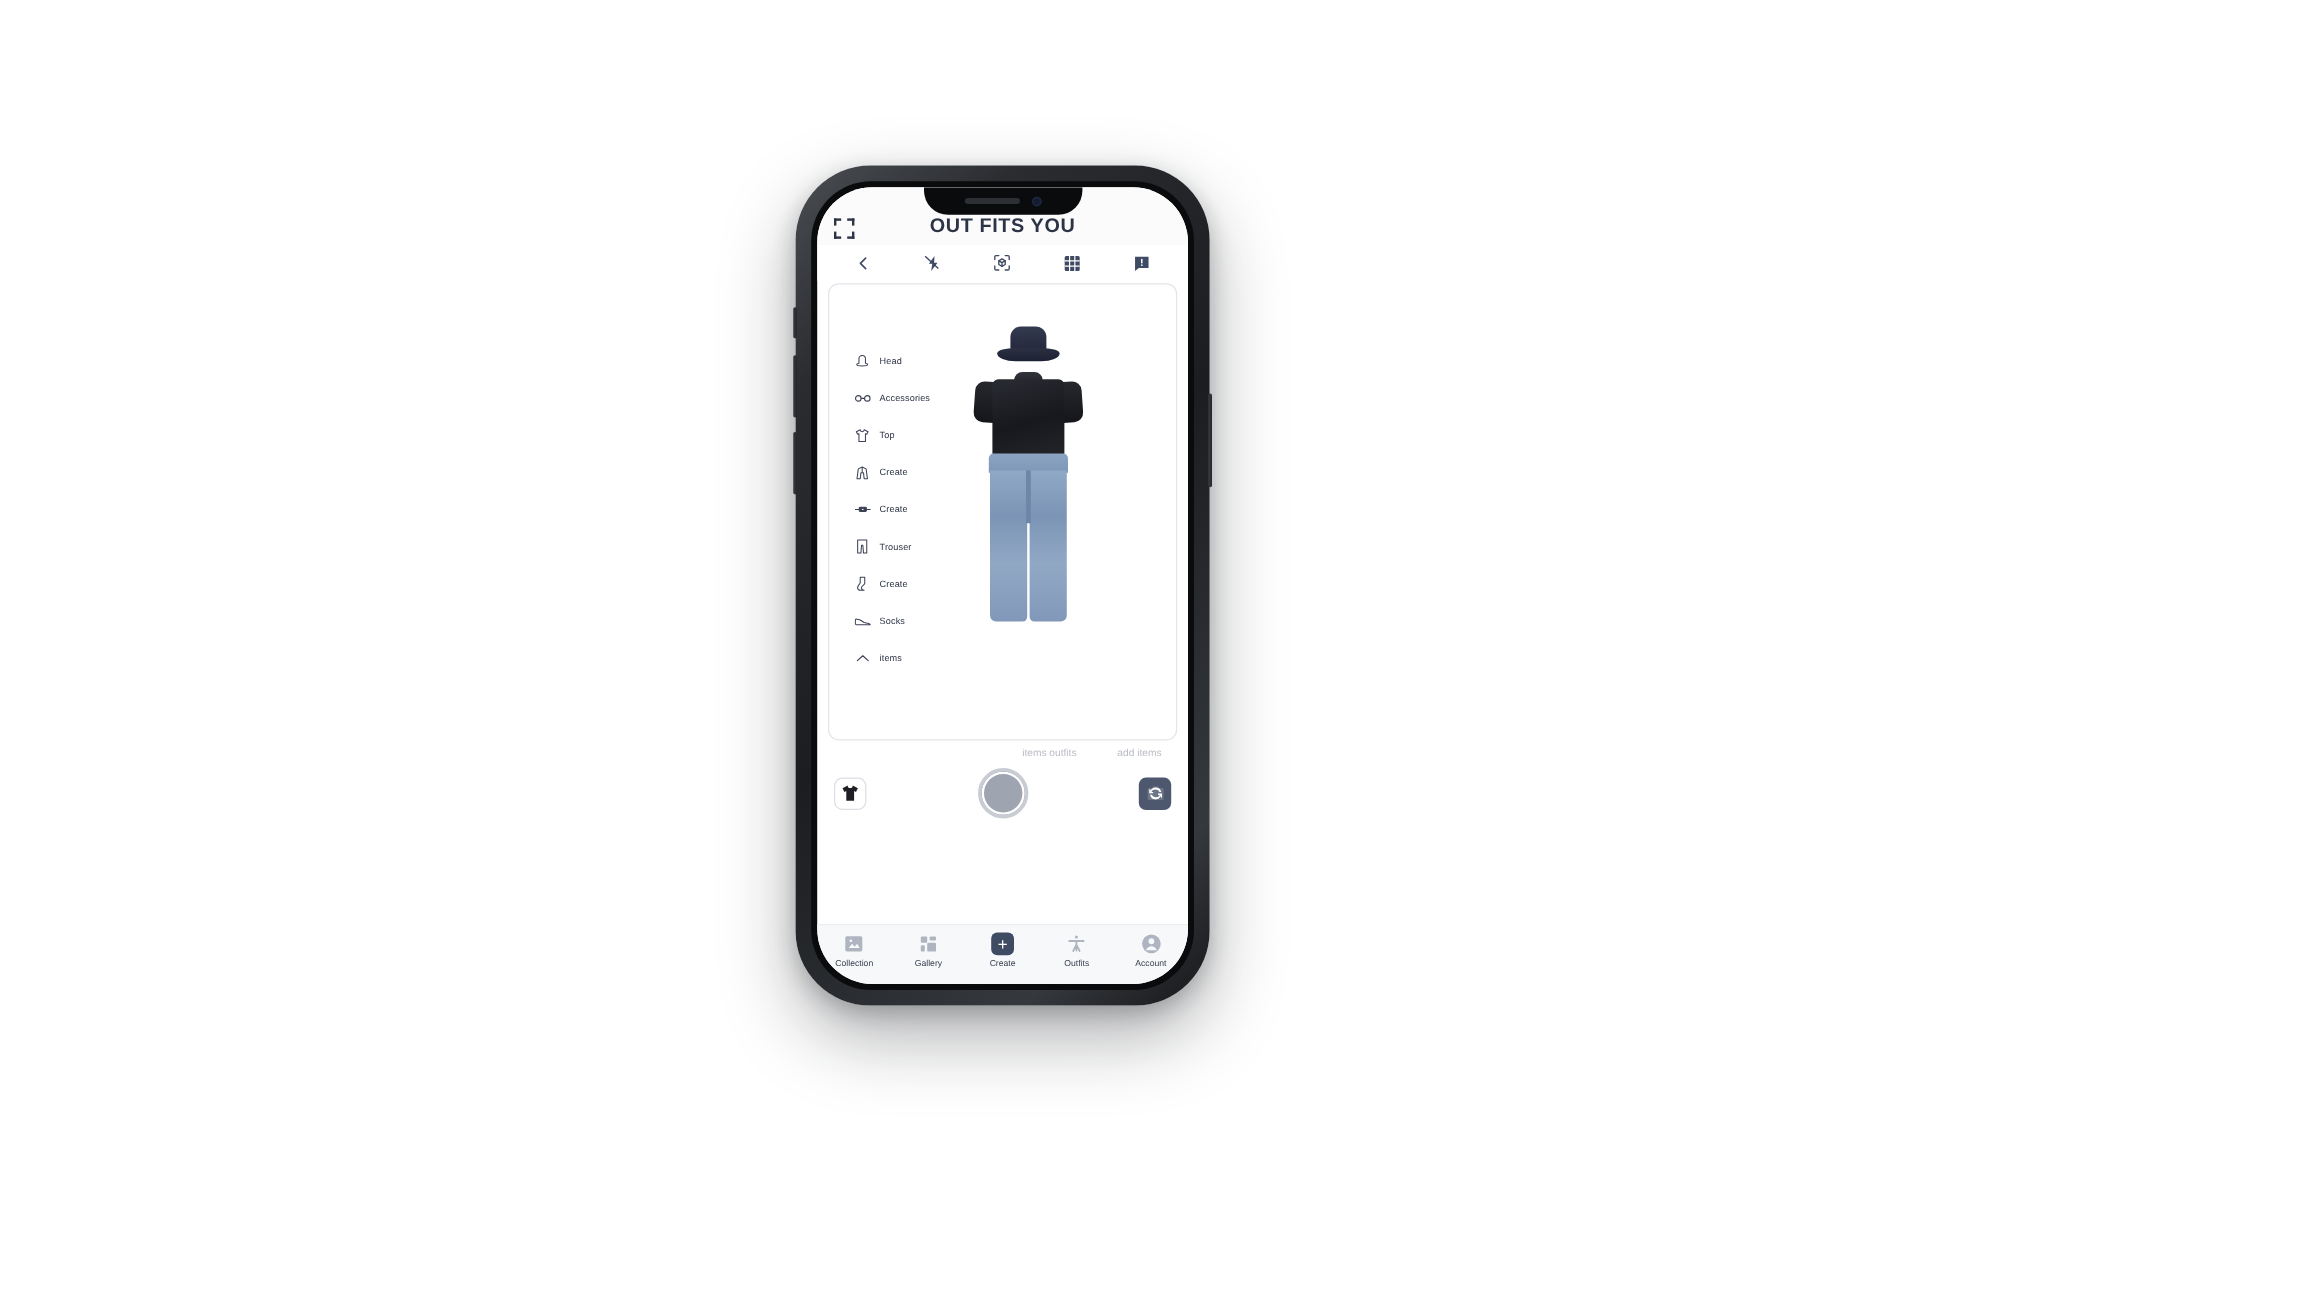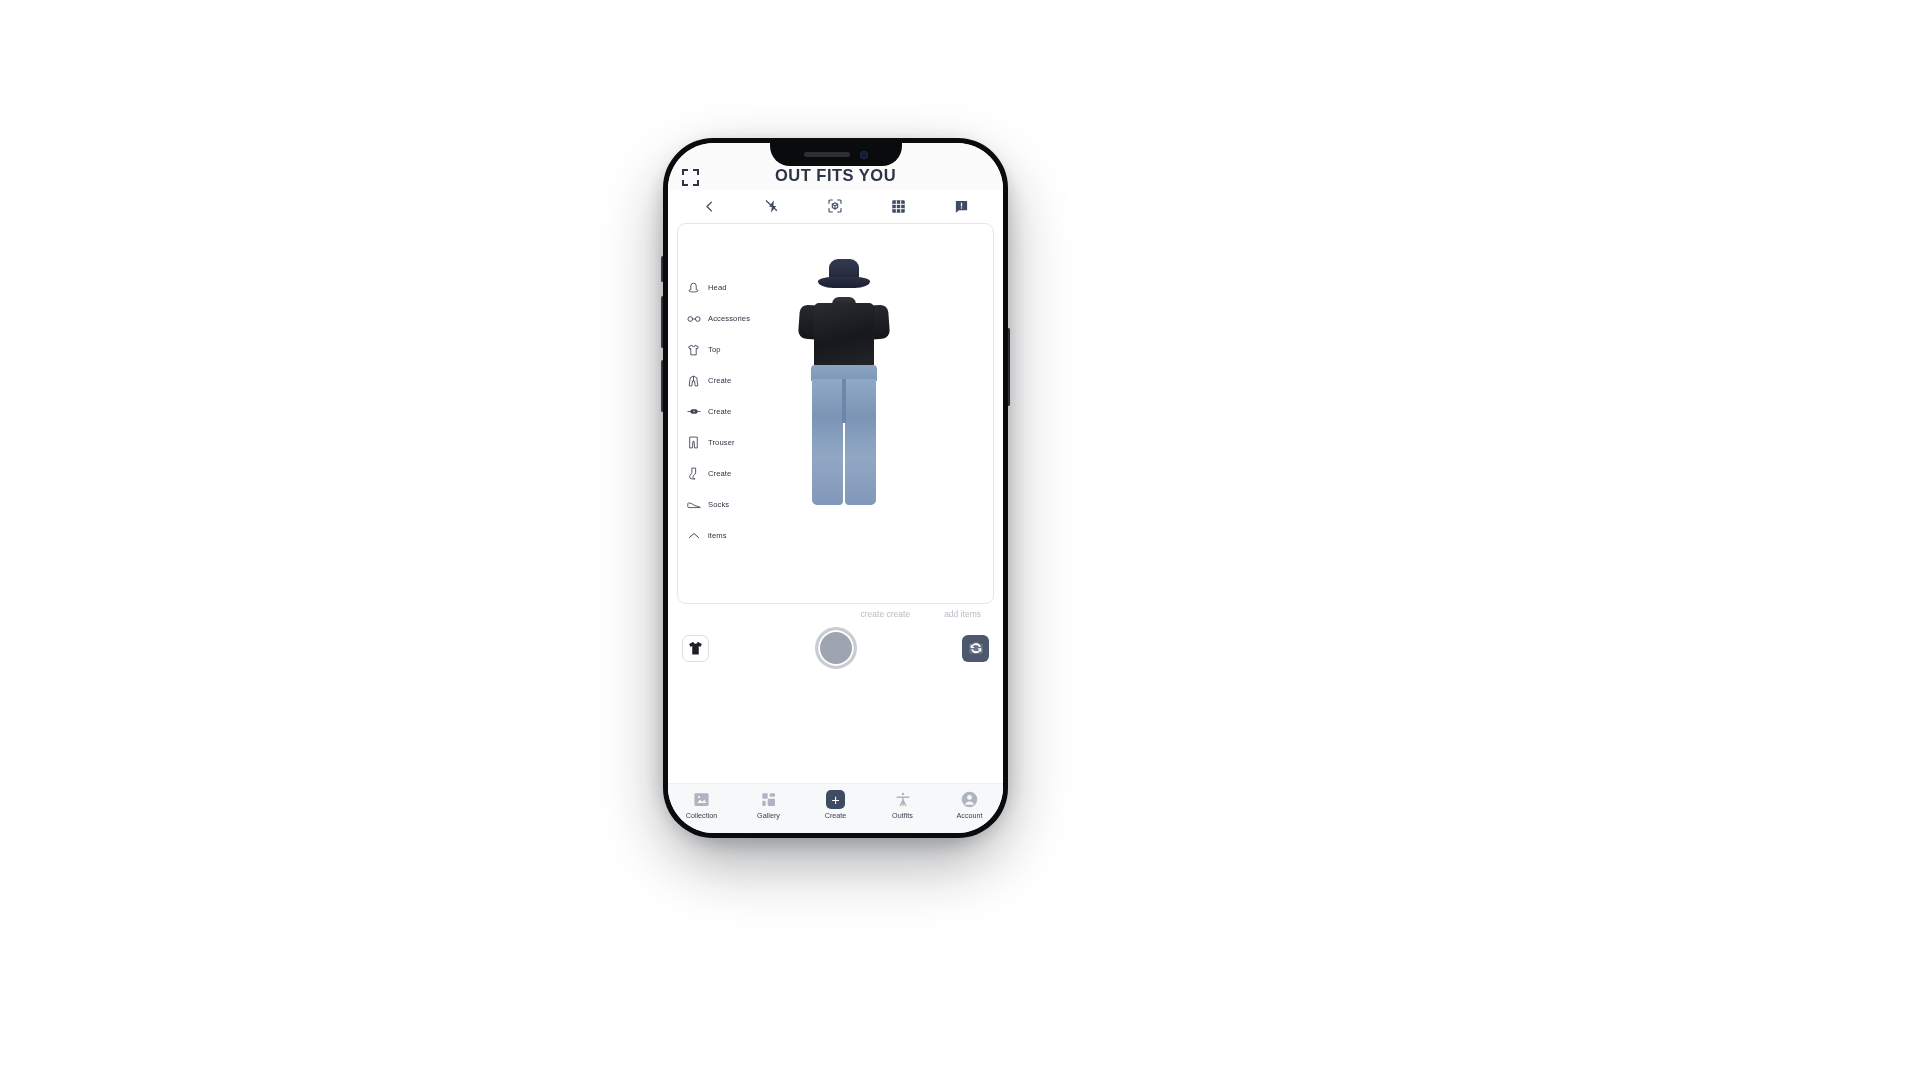--- a/index.html
+++ b/index.html
@@ -9,21 +9,21 @@
     font-family: "Liberation Sans", sans-serif;
     overflow: hidden;
   }
   .stage { position: relative; width: 1920px; height: 1080px; background:#fff; }
 
   
   .phone {
     position: absolute;
     border-radius: 62px;
     background: linear-gradient(135deg,#4a4d52 0%,#2a2c30 18%,#1b1d20 50%,#35383d 85%,#17181a 100%);
-    padding: 0;
+    padding: 13px;
     box-shadow: 0 26px 60px rgba(20,22,28,.34), 0 6px 18px rgba(20,22,28,.22);
   }
   .phone .bezel {
     width: 100%; height: 100%;
     background: #0a0b0d;
     border-radius: 50px;
     padding: 5px;
     position: relative;
   }
   .screen {
@@ -86,21 +86,21 @@
   
   .canvas-card {
     margin: 2px 9px 0 9px;
     height: 381px;
     border: 1px solid #e3e5ea;
     border-radius: 9px;
     background: #fff;
     position: relative;
     overflow: hidden;
   }
-  .cat-list { position: absolute; left: 8px; top: 48px; width: 92px; }
+  .cat-list { position: absolute; left: 20px; top: 48px; width: 92px; }
   .cat-row { display:flex; align-items:center; gap:7px; height: 31px; }
   .cat-ic { width: 15px; display:flex; align-items:center; justify-content:center; color:#3b4254; }
   .cat-label { font-size: 7.6px; color: #2c3344; letter-spacing:.1px; }
 
   
   .outfit { position:absolute; left: 112px; top: 32px; width: 108px; }
   .hat { position:relative; width:52px; height:32px; margin:0 auto 7px auto; }
   .hat .brim {
     position:absolute; bottom:0; left:0; width:52px; height:11px;
     background: linear-gradient(180deg,#2b3043,#1c2033);
@@ -590,21 +590,21 @@
             <div class="jeans">
               <div class="waist"></div>
                 <div class="leg l"></div>
                 <div class="leg r"></div>
                 <div class="fly"></div>
             </div>
           </div>
         </div>
 
         <div class="cap-labels">
-          <span>create create</span>
+          <span>items outfits</span>
           <span>add items</span>
         </div>
 
         <div class="cap-row">
           <div class="thumb-btn">
             <svg width="17" height="16" viewBox="0 0 24 22" fill="#1d1f24">
                 <path d="M9 2L3 5.2l2.2 4.3L7.4 8.3V20h9.2V8.3l2.2 1.2L21 5.2 15 2a3 3 0 01-6 0z"></path>
               </svg>
           </div>
           <div class="shutter"></div>

